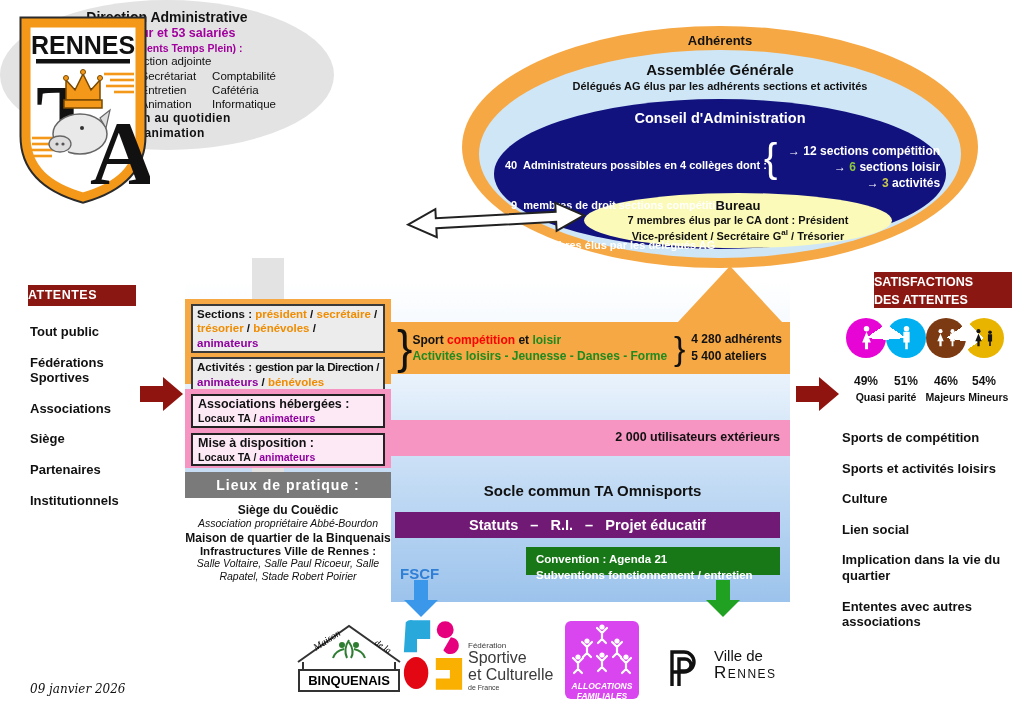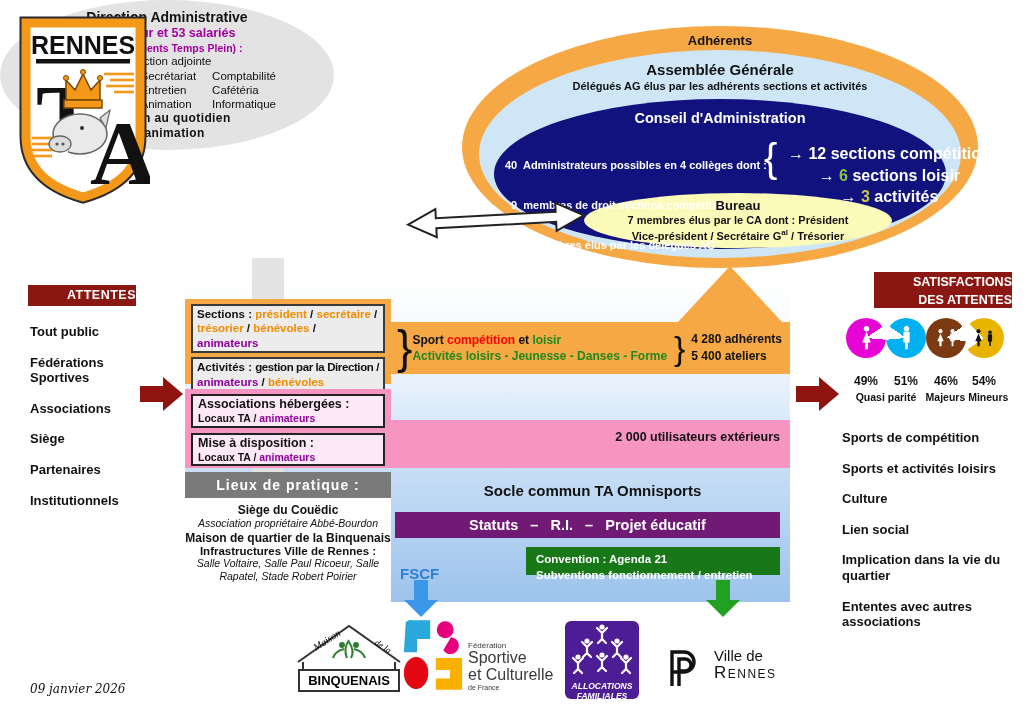--- a/index.html
+++ b/index.html
@@ -20,37 +20,37 @@
        display:flex;flex-direction:column;align-items:center;justify-content:center;line-height:1.22;}
   .dir-title{font-size:14px;font-weight:bold;}
   .dir-sub{font-size:12.5px;font-weight:bold;color:#A1009E;}
   .dir-fte{font-size:10.5px;color:#A1009E;font-weight:bold;}
   .dir-cols{display:flex;gap:16px;font-size:11.5px;margin-top:1px;}
   .dir-cols div{text-align:left;}
   .dir-foot{font-size:12px;font-weight:bold;letter-spacing:.4px;}
   
   .gv{position:absolute;text-align:center;}
   .ca-rows{font-size:11px;font-weight:bold;color:#fff;white-space:pre;text-align:left;line-height:1.22;}
-  .br-item{font-size:16px;font-weight:bold;color:#fff;text-align:center;line-height:1.35;}
+  .br-item{font-size:12px;font-weight:bold;color:#fff;text-align:right;line-height:1.35;}
   .num1{color:#fff;} .num2{color:#8CC63F;} .num3{color:#C9C94B;}
   
   .inner-box{background:#ECECEC;border:2px solid #3A3A3A;padding:1px 4px;font-size:11.5px;line-height:1.25;}
   .pink-box{background:#FDE9F6;border:2px solid #222;padding:1px 5px;line-height:1.2;}
   .pk-title{font-size:12.5px;font-weight:bold;}
   .pk-sub{font-size:10.5px;font-weight:bold;}
   .venue{font-size:10.5px;line-height:1.3;}
   .arrow-right{position:absolute;width:44px;height:34px;}
   .arrow-right .stem{position:absolute;left:0;top:9px;width:23px;height:16px;background:#8F1410;}
   .arrow-right .head{position:absolute;left:23px;top:0;width:0;height:0;
      border-top:17px solid transparent;border-bottom:17px solid transparent;border-left:20px solid #8F1410;}
   .darr .stem{position:absolute;width:14px;height:22px;}
   .darr .head{position:absolute;top:20px;width:0;height:0;border-left:17px solid transparent;border-right:17px solid transparent;}
   .circ{position:absolute;width:40px;height:40px;border-radius:50%;display:flex;align-items:center;justify-content:center;gap:1px;}
   .list-col div{margin-bottom:15px;font-size:13px;font-weight:bold;line-height:1.2;}
-  .banner{background:#8B1712;color:#fff;font-weight:bold;text-align:right;}
+  .banner{background:#8B1712;color:#fff;font-weight:bold;text-align:left;}
 </style>
 </head>
 <body>
 
 <div class="canvas">
 
   <svg class="abs" style="left:16px;top:16px;" width="134" height="190" viewBox="0 0 134 190">
     <path d="M10 7 H124 V120 C124 153 102 171 67 181 C32 171 10 153 10 120 Z" fill="none" stroke="#2b2b2b" stroke-width="13"></path>
     <path d="M10 7 H124 V120 C124 153 102 171 67 181 C32 171 10 153 10 120 Z" fill="#ffffff" stroke="#F49819" stroke-width="9"></path>
     <g stroke="#F49819" stroke-width="2.6">
@@ -174,21 +174,21 @@
     <div class="pink-box">
       <div class="pk-title">Associations hébergées :</div>
       <div class="pk-sub"><span class="k">Locaux TA / </span><span class="p">animateurs</span></div>
     </div>
     <div class="pink-box">
       <div class="pk-title">Mise à disposition :</div>
       <div class="pk-sub"><span class="k">Locaux TA / </span><span class="p">animateurs</span></div>
     </div>
   </div>
 
-  <div class="abs b" style="left:389px;top:420px;width:401px;height:48px;background:#F795C2;box-sizing:border-box;text-align:right;padding:10px 10px 0 0;font-size:12.5px;">2 000 utilisateurs extérieurs</div>
+  <div class="abs b" style="left:389px;top:420px;width:401px;height:36px;background:#F795C2;box-sizing:border-box;text-align:right;padding:10px 10px 0 0;font-size:12.5px;">2 000 utilisateurs extérieurs</div>
 
   <div class="abs" style="left:185px;top:472px;width:206px;height:26px;background:#7A7A7A;color:#fff;font-weight:bold;font-size:14px;text-align:center;line-height:26px;letter-spacing:1px;">Lieux de pratique :</div>
   <div class="abs ctr" style="left:185px;top:498px;width:206px;height:104px;background:#fff;padding-top:5px;box-sizing:border-box;">
     <div class="b" style="font-size:12px;">Siège du Couëdic</div>
     <div class="venue" style="font-style:italic;">Association propriétaire Abbé-Bourdon</div>
     <div class="b" style="font-size:12px;">Maison de quartier de la Binquenais</div>
     <div class="b" style="font-size:11.5px;">Infrastructures Ville de Rennes :</div>
     <div class="venue" style="font-style:italic;">Salle Voltaire, Salle Paul Ricoeur, Salle Rapatel, Stade Robert Poirier</div>
   </div>
 
@@ -303,21 +303,21 @@
       <path d="M36 40 h28 v34 h-28 v-12 h15 v-9 h-15 z" fill="#F9B000"></path>
     </svg>
     <div class="abs" style="left:66px;top:24px;line-height:1.05;color:#3a3a3a;">
       <div style="font-size:8px;">Fédération</div>
       <div style="font-size:16px;">Sportive</div>
       <div style="font-size:16px;">et Culturelle</div>
       <div style="font-size:7px;">de France</div>
     </div>
   </div>
 
-  <div class="abs" style="left:565px;top:621px;width:74px;height:78px;background:#4c1d95;border-radius:6px;">
+  <div class="abs" style="left:565px;top:621px;width:74px;height:78px;background:#d946ef;border-radius:6px;">
     <svg width="74" height="56" viewBox="0 0 74 56">
       <g stroke="#fff" stroke-width="2.2" fill="none" stroke-linecap="round">
         <g transform="translate(37,12)">
             <circle cx="0" cy="-6" r="2.6" fill="#fff" stroke="none"></circle>
             <path d="M-5 -5 L0 0 L5 -5 M0 0 V6 M-4 10 L0 6 L4 10"></path>
           </g>
         <g transform="translate(22,26)">
             <circle cx="0" cy="-6" r="2.6" fill="#fff" stroke="none"></circle>
             <path d="M-5 -5 L0 0 L5 -5 M0 0 V6 M-4 10 L0 6 L4 10"></path>
           </g>

